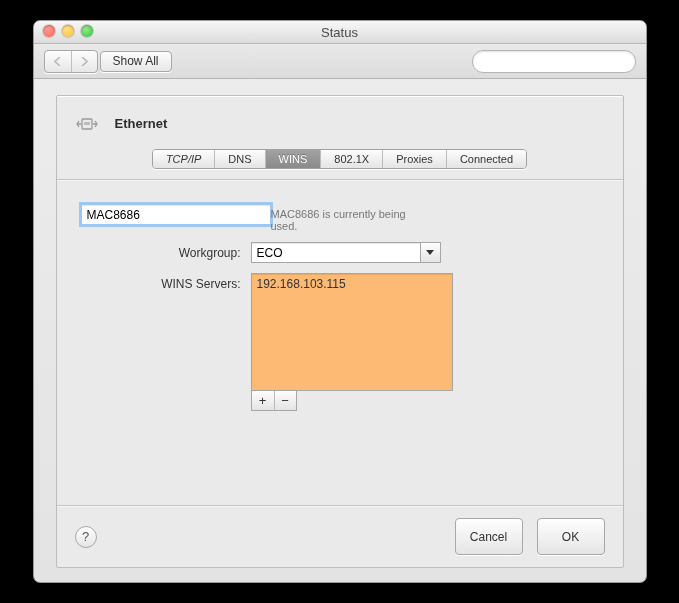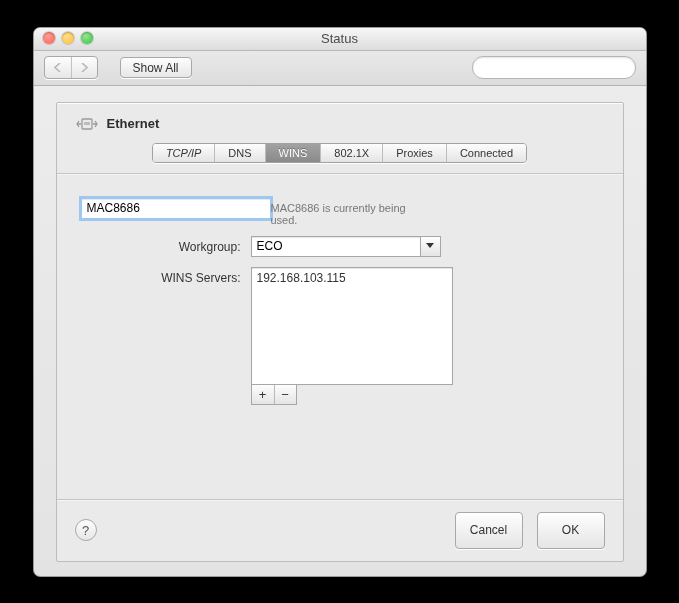--- a/index.html
+++ b/index.html
@@ -28,21 +28,21 @@
   .traffic{position:absolute;left:9px;top:4px;display:flex;gap:7px;}
   .dot{width:12px;height:12px;border-radius:50%;box-shadow:inset 0 1px 1px rgba(0,0,0,.25),0 0 0 1px rgba(0,0,0,.15);}
   .dot.close{background:radial-gradient(circle at 40% 35%,#ff9c92,#ff5f56);}
   .dot.min{background:radial-gradient(circle at 40% 35%,#ffe08e,#ffbd2e);}
   .dot.zoom{background:radial-gradient(circle at 40% 35%,#9de28a,#27c93f);}
   .title{font-size:13px;color:#4a4a4a;}
   .toolbar{
     height:34px;
     background:linear-gradient(#e9e9e9,#dcdcdc);
     border-bottom:1px solid #b3b3b3;
-    display:flex;align-items:center;padding:0 10px;gap:22px;
+    display:flex;align-items:center;padding:0 10px;gap:2px;
   }
   .seg{
     display:flex;border:1px solid #a8a8a8;border-radius:4px;overflow:hidden;
     background:linear-gradient(#fdfdfd,#e7e7e7);
     box-shadow:0 1px 0 #fff;
     height:21px;
   }
   .seg button{
     width:26px;border:0;background:transparent;cursor:default;
     color:#b8b8b8;display:flex;align-items:center;justify-content:center;
@@ -73,21 +73,21 @@
     border:1px solid #bdbdbd;
     border-radius:2px;
     box-shadow:inset 0 1px 0 #fff;
     position:relative;
   }
   .sheet-head{
     display:flex;align-items:center;gap:8px;
     padding:12px 18px 6px;
   }
   .eth-icon{width:24px;height:18px;display:flex;align-items:center;justify-content:center;}
-  .sheet-head h3{margin:0;font-size:13px;font-weight:bold;color:#2d2d2d;}
+  .sheet-head h3{margin:8px;font-size:13px;font-weight:bold;color:#2d2d2d;}
   .tabbar{
     display:flex;justify-content:center;margin-top:4px;
     position:relative;
   }
   .tabbar-wrap{
     display:flex;
     border:1px solid #a1a1a1;border-radius:4px;overflow:hidden;
     background:linear-gradient(#fdfdfd,#e4e4e4);
     box-shadow:0 1px 0 #fff;
   }
@@ -119,21 +119,21 @@
   }
   .combo input{flex:1;border-right:0;}
   .combo .drop{
     width:19px;border:1px solid #a7a7a7;
     background:linear-gradient(#fefefe,#e5e5e5);
     display:flex;align-items:center;justify-content:center;
     font-size:8px;color:#333;
   }
   .listbox{
     width:190px;height:110px;
-    border:1px solid #a7a7a7;background:#ffffff;
+    border:1px solid #a7a7a7;background:#fdba74;
     box-shadow:inset 0 1px 1px rgba(0,0,0,.1);
     padding:3px 5px;font-size:12px;color:#333;
   }
   .addrem{
     display:flex;margin-top:-1px;
     border:1px solid #a7a7a7;width:fit-content;
     background:linear-gradient(#fdfdfd,#e4e4e4);
   }
   .addrem button{
     width:22px;height:19px;border:0;background:transparent;

